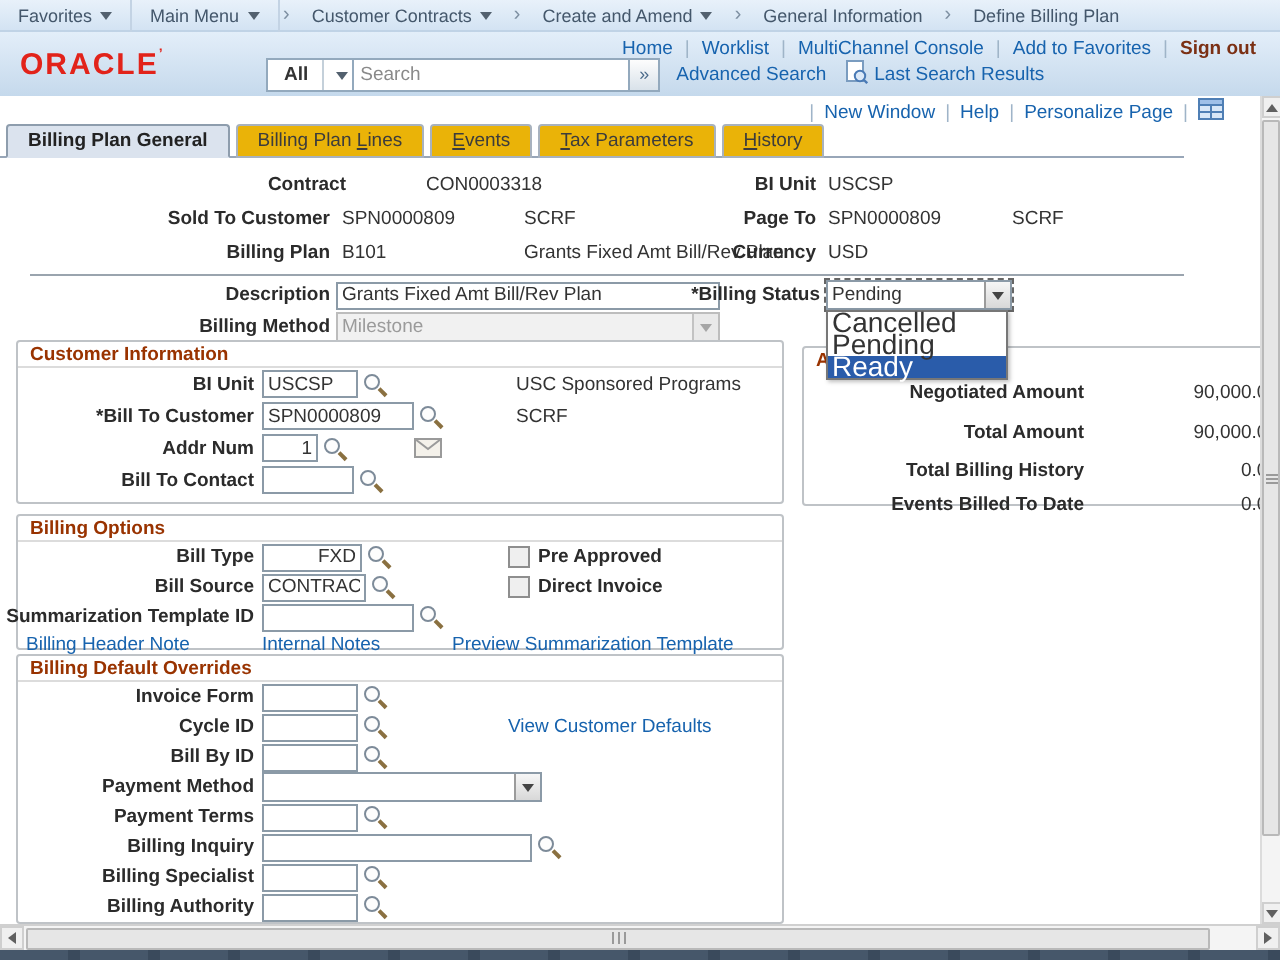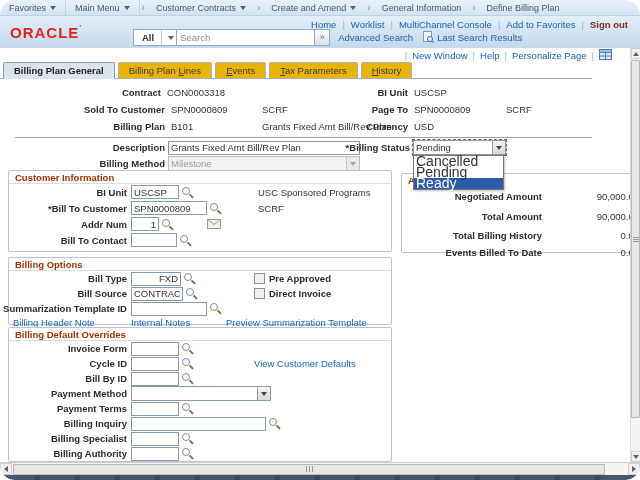--- a/index.html
+++ b/index.html
@@ -1,18 +1,18 @@
 <!DOCTYPE html>
 <html><head>
 <meta charset="utf-8">
 <style>
   * { margin:0; padding:0; box-sizing:border-box; }
   body { font-family:"Liberation Sans", sans-serif; }
   .screen { position:relative; width:640px; height:480px; background:#fff; overflow:hidden;
-            font-family:"Liberation Sans", sans-serif; font-size:9.5px; color:#333;border-radius:15px; }
+            font-family:"Liberation Sans", sans-serif; font-size:9.5px; color:#333; }
 
   
   .crumbbar { position:absolute; left:0; top:0; width:640px; height:16px;
               background:linear-gradient(#e8f1fa,#d3e3f3); border-bottom:1px solid #c0d3e6;
               display:flex; align-items:center; font-size:9px; color:#44576b; }
   .crumb { display:inline-flex; align-items:center; padding:0 9px; height:16px; cursor:default; white-space:nowrap; }
   .crumb.sepr { border-right:1px solid #c3d3e4; }
   .caret { width:0; height:0; border-left:3px solid transparent; border-right:3px solid transparent;
            border-top:4px solid #52606e; display:inline-block; margin-left:4px; }
   .csep { color:#7e90a2; padding:0 2px; font-size:10px; }
@@ -235,21 +235,21 @@
 
     <div class="tabline"></div>
     <div class="tabs">
       <div class="tab active"><span>Billing Plan General</span></div>
       <div class="tab"><span>Billing Plan </span><span class="mn">L</span><span>ines</span></div>
       <div class="tab"><span class="mn">E</span><span>vents</span></div>
       <div class="tab"><span class="mn">T</span><span>ax Parameters</span></div>
       <div class="tab"><span class="mn">H</span><span>istory</span></div>
     </div>
 
-    <div class="srow" style="left:4px; top:38px;">
+    <div class="srow" style="left:16px; top:38px;gap:34px;">
       <span class="slbl">Contract</span>
       <span class="sval">CON0003318</span>
     </div>
     <div class="srow" style="left:340px; top:38px;">
       <span class="slbl2">BI Unit</span>
       <span class="sval">USCSP</span>
     </div>
     <div class="srow" style="left:8px; top:55px;">
       <span class="slbl">Sold To Customer</span>
       <span class="sval w1">SPN0000809</span>

